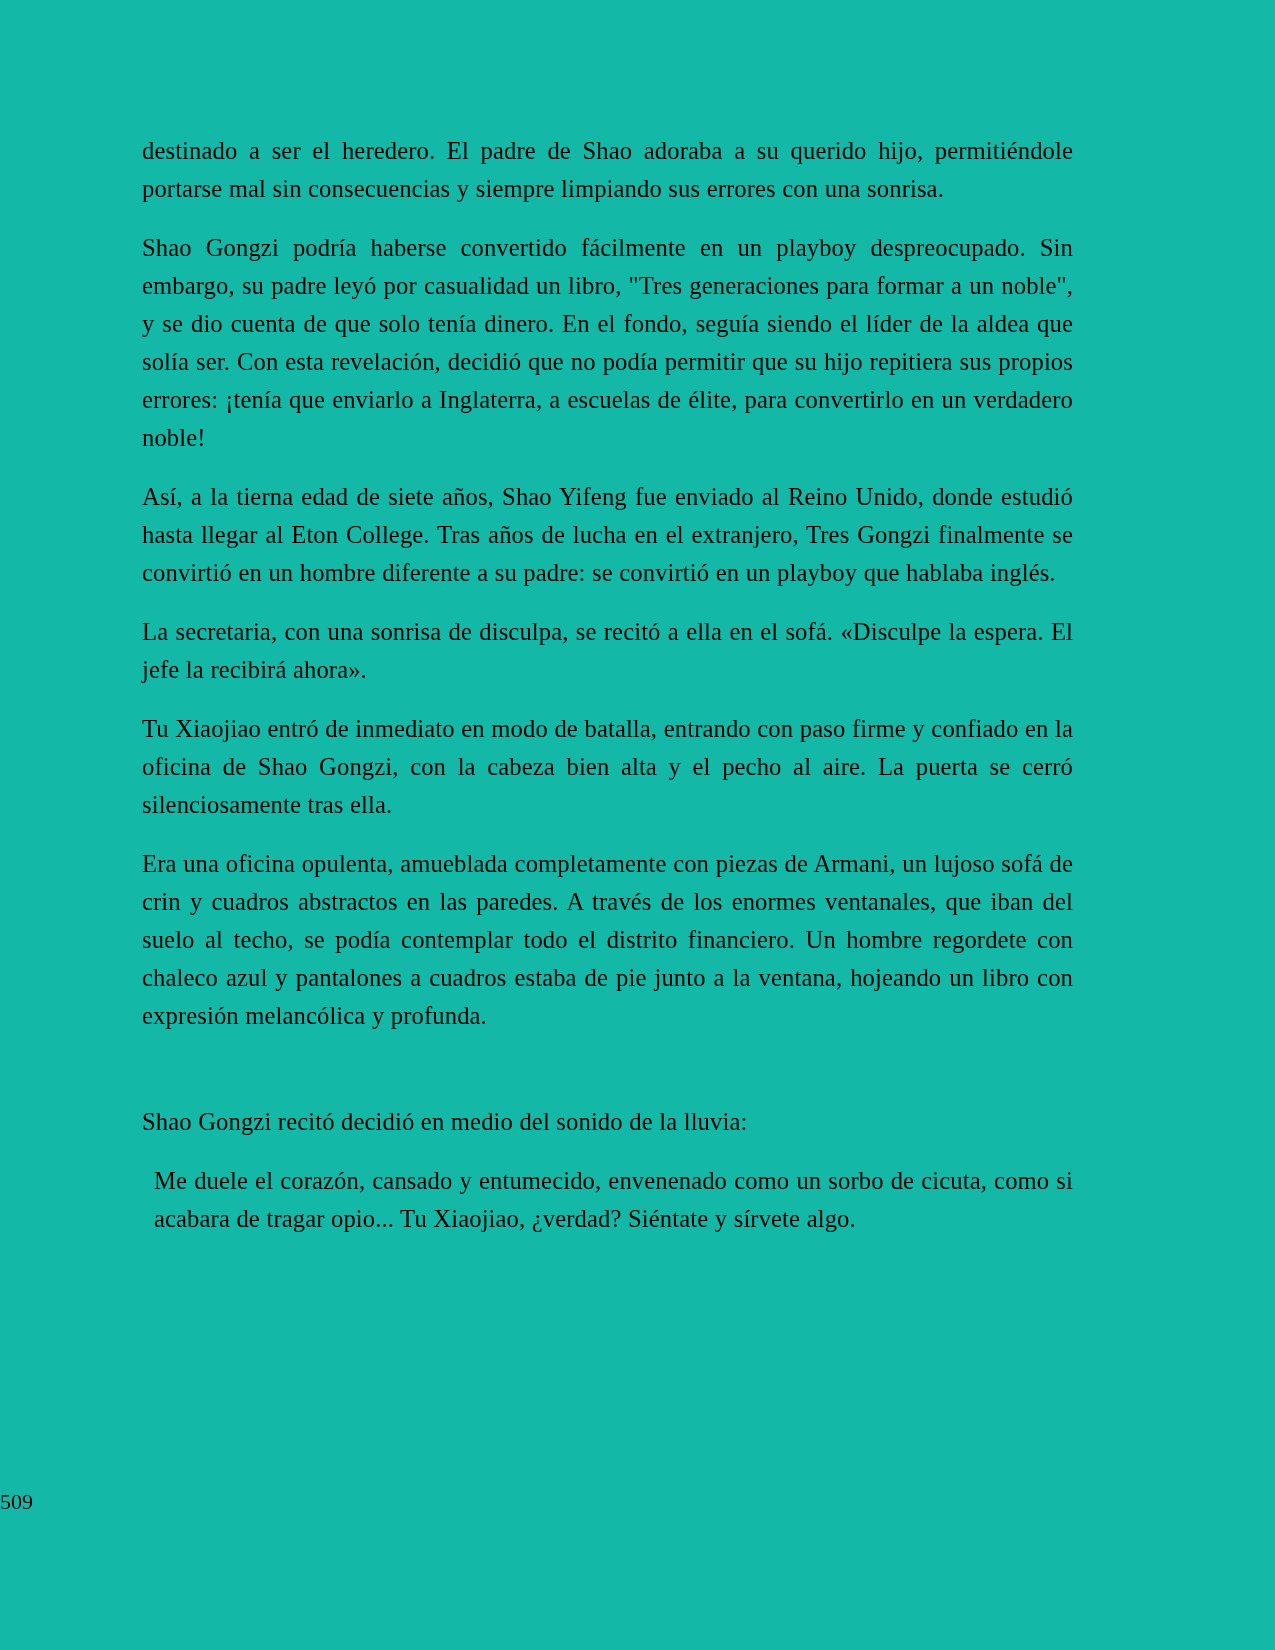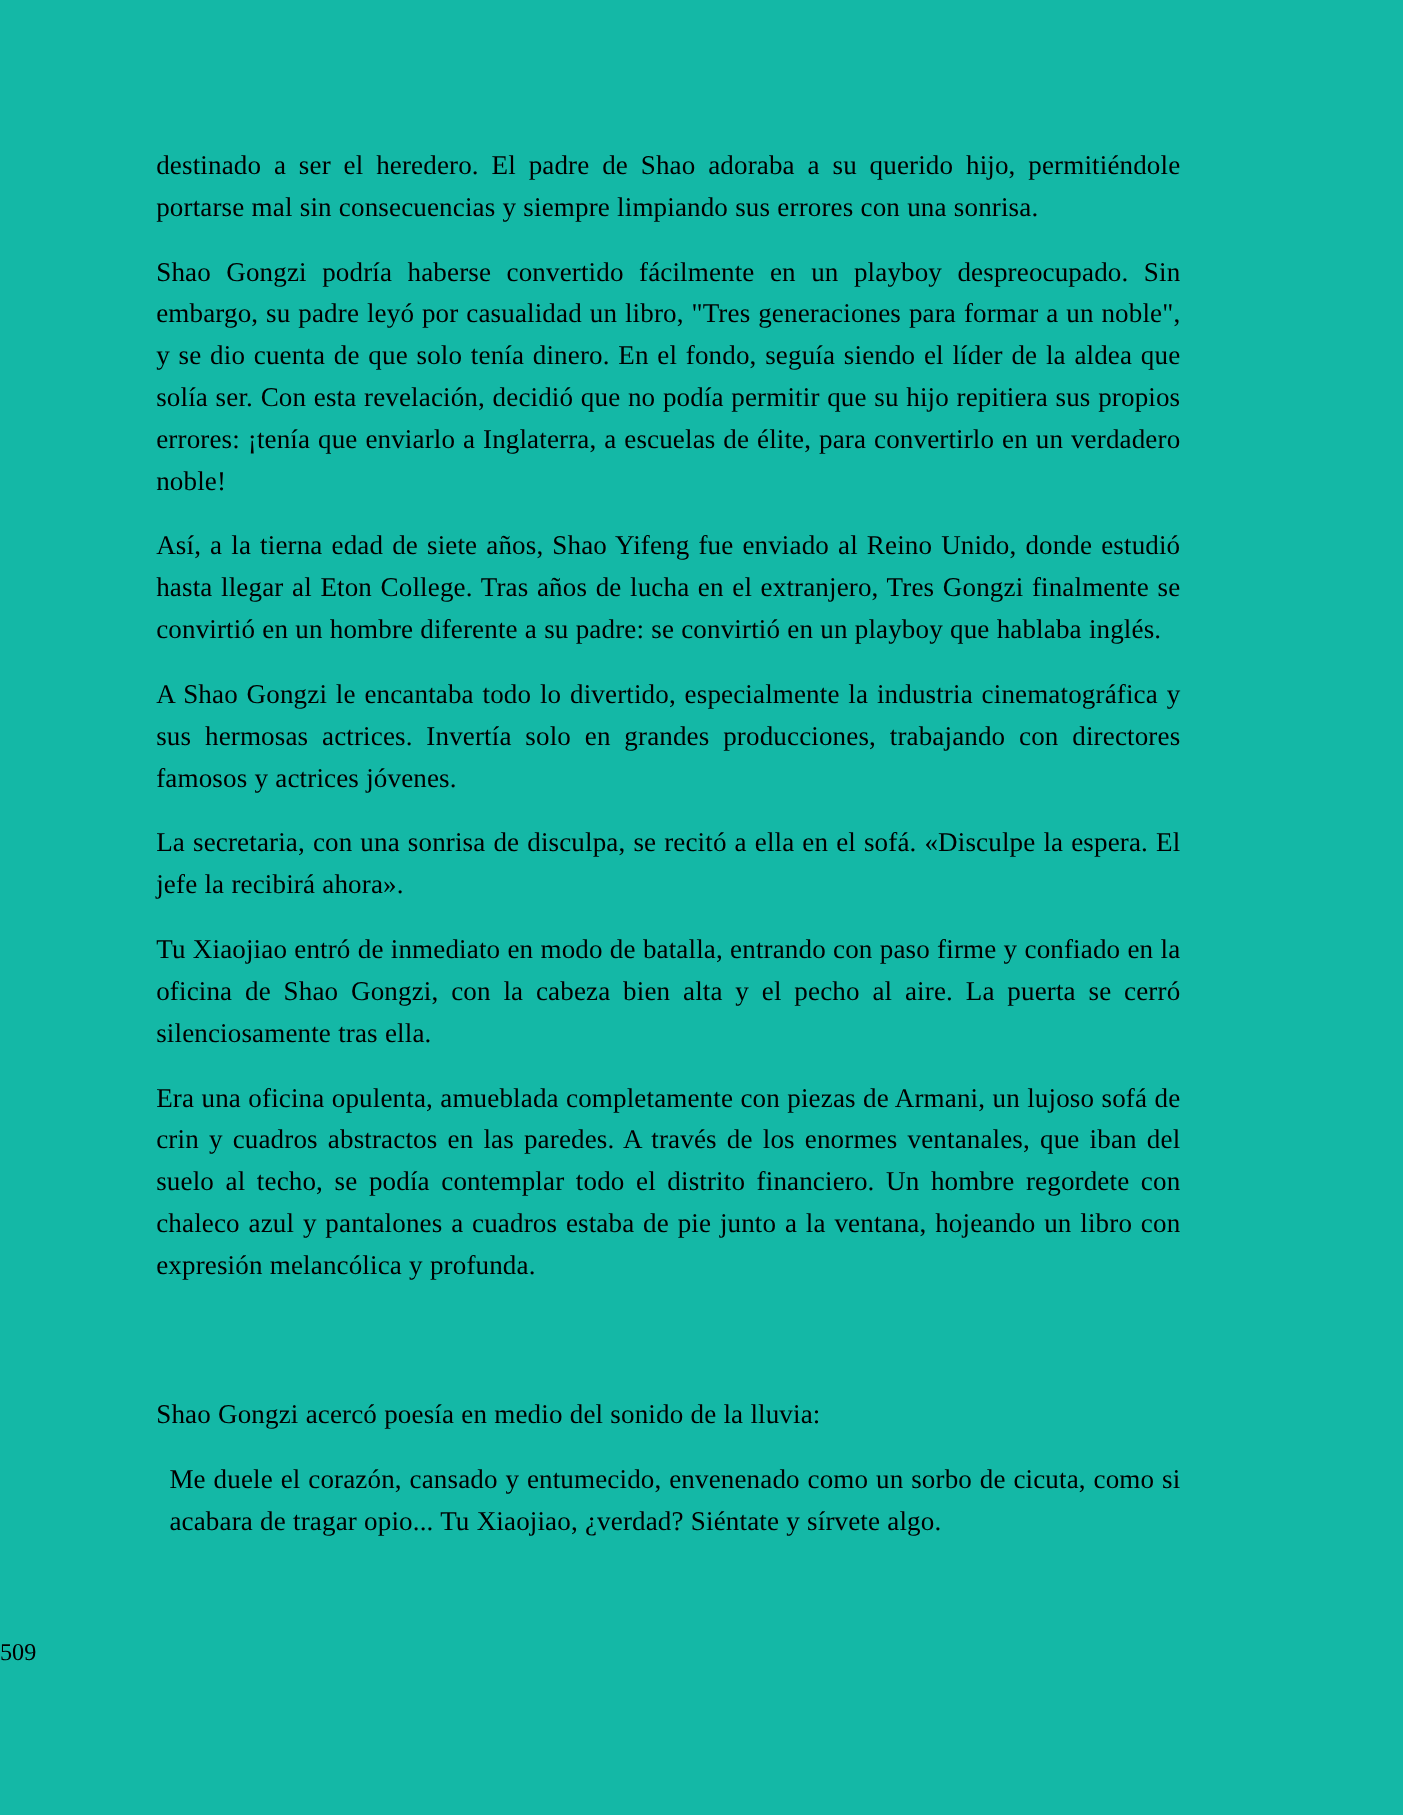--- a/index.html
+++ b/index.html
@@ -35,21 +35,21 @@
     hyphens: none;
     word-spacing: 0.01em;
     letter-spacing: 0.005em;
   }
   p.para:last-of-type {
     margin-bottom: 0;
     margin-left: 12px;
   }
   
   p.para.gap-after {
-    margin-bottom: 98px;
+    margin-bottom: 68px;
   }
   .page-number {
     position: absolute;
     left: 0;
     right: 0;
     top: 1489px;
     text-align: left;
     font-family: "Liberation Serif", "DejaVu Serif", serif;
     font-size: 22px;
     line-height: 26px;
@@ -62,31 +62,30 @@
 <div class="page">
 
   <div class="content">
 
     <p class="para">destinado a ser el heredero. El padre de Shao adoraba a su querido hijo, permitiéndole portarse mal sin consecuencias y siempre limpiando sus errores con una sonrisa.</p>
 
     <p class="para">Shao Gongzi podría haberse convertido fácilmente en un playboy despreocupado. Sin embargo, su padre leyó por casualidad un libro, "Tres generaciones para formar a un noble", y se dio cuenta de que solo tenía dinero. En el fondo, seguía siendo el líder de la aldea que solía ser. Con esta revelación, decidió que no podía permitir que su hijo repitiera sus propios errores: ¡tenía que enviarlo a Inglaterra, a escuelas de élite, para convertirlo en un verdadero noble!</p>
 
     <p class="para">Así, a la tierna edad de siete años, Shao Yifeng fue enviado al Reino Unido, donde estudió hasta llegar al Eton College. Tras años de lucha en el extranjero, Tres Gongzi finalmente se convirtió en un hombre diferente a su padre: se convirtió en un playboy que hablaba inglés.</p>
 
-    <p class="para">A Shao Gongzi le encantaba todo lo divertido, especialmente la industria cinematográfica y sus hermosas actrices. Invertía solo en grandes producciones, trabajando con directores famosos y actrices jóvenes.</p>
 
 
     <p class="para">La secretaria, con una sonrisa de disculpa, se recitó a ella en el sofá. «Disculpe la espera. El jefe la recibirá ahora».</p>
 
     <p class="para">Tu Xiaojiao entró de inmediato en modo de batalla, entrando con paso firme y confiado en la oficina de Shao Gongzi, con la cabeza bien alta y el pecho al aire. La puerta se cerró silenciosamente tras ella.</p>
 
     <p class="para gap-after">Era una oficina opulenta, amueblada completamente con piezas de Armani, un lujoso sofá de crin y cuadros abstractos en las paredes. A través de los enormes ventanales, que iban del suelo al techo, se podía contemplar todo el distrito financiero. Un hombre regordete con chaleco azul y pantalones a cuadros estaba de pie junto a la ventana, hojeando un libro con expresión melancólica y profunda.</p>
 
 
-    <p class="para">Shao Gongzi acercó poesía en medio del sonido de la lluvia:</p>
+    <p class="para">Shao Gongzi recitó decidió en medio del sonido de la lluvia:</p>
 
     <p class="para">Me duele el corazón, cansado y entumecido, envenenado como un sorbo de cicuta, como si acabara de tragar opio... Tu Xiaojiao, ¿verdad? Siéntate y sírvete algo.</p>
 
   </div>
 
   <div class="page-number">509</div>
 
 </div>
 
 </body></html>

